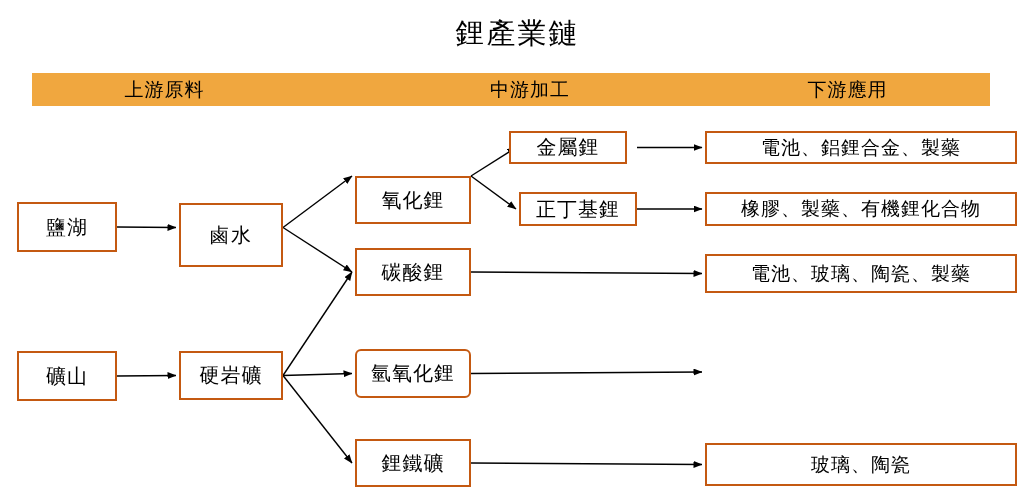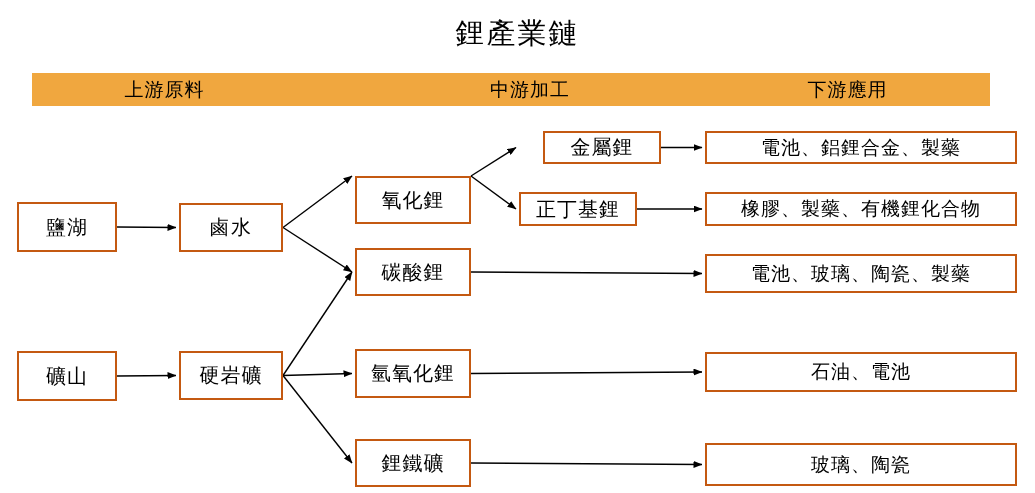--- a/index.html
+++ b/index.html
@@ -16,27 +16,27 @@
   .hdr-mid{left:288px;width:484px;}
   .hdr-down{left:705px;width:285px;}
 
   .node{position:absolute;background:#fff;border:2px solid #C45911;
         display:flex;align-items:center;justify-content:center;
         box-sizing:border-box;font-size:20px;letter-spacing:1px;z-index:2;}
   .app{font-size:19px;}
 
   .n-salt{left:17px;top:202px;width:100px;height:50px;}
   .n-mine{left:17px;top:351px;width:100px;height:50px;}
-  .n-brine{left:179px;top:203px;width:104px;height:49px;}
+  .n-brine{left:179px;top:203px;width:104px;height:64px;}
   .n-hardrock{left:179px;top:351px;width:104px;height:49px;}
   .n-oxide{left:355px;top:152px;width:116px;height:48px;margin-top:24px;}
-  .n-metal{left:543px;top:131px;width:118px;height:33px;}
+  .n-metal{left:509px;top:131px;width:118px;height:33px;}
   .n-butyl{left:519px;top:192px;width:118px;height:34px;}
   .n-carbonate{left:355px;top:248px;width:116px;height:48px;}
-  .n-hydroxide{left:355px;top:349px;width:116px;height:49px;}
+  .n-hydroxide{left:355px;top:349px;width:116px;height:49px;border-radius:6px;}
   .n-ironore{left:355px;top:439px;width:116px;height:48px;}
   .n-appmetal{left:705px;top:131px;width:312px;height:33px;}
   .n-appbutyl{left:705px;top:192px;width:312px;height:34px;}
   .n-appcarb{left:705px;top:254px;width:312px;height:39px;}
   .n-apphydro{left:705px;top:352px;width:312px;height:40px;}
   .n-appiron{left:705px;top:443px;width:312px;height:43px;}
 
   #edge-layer{position:absolute;left:0;top:0;width:1035px;height:493px;
               z-index:1;pointer-events:none;}
   #edge-layer line{stroke:#000;stroke-width:1.4;}
@@ -82,16 +82,15 @@
   <div class="node n-oxide">氧化鋰</div>
   <div class="node n-metal">金屬鋰</div>
   <div class="node n-butyl">正丁基鋰</div>
   <div class="node n-carbonate">碳酸鋰</div>
   <div class="node n-hydroxide">氫氧化鋰</div>
   <div class="node n-ironore">鋰鐵礦</div>
 
   <div class="node app n-appbutyl">橡膠、製藥、有機鋰化合物</div>
   <div class="node app n-appmetal">電池、鋁鋰合金、製藥</div>
   <div class="node app n-appcarb">電池、玻璃、陶瓷、製藥</div>
-  <div class="node app n-apphydro">石油、電池</div>
   <div class="node app n-appiron">玻璃、陶瓷</div>
 
 </div>
 
 </body></html>

